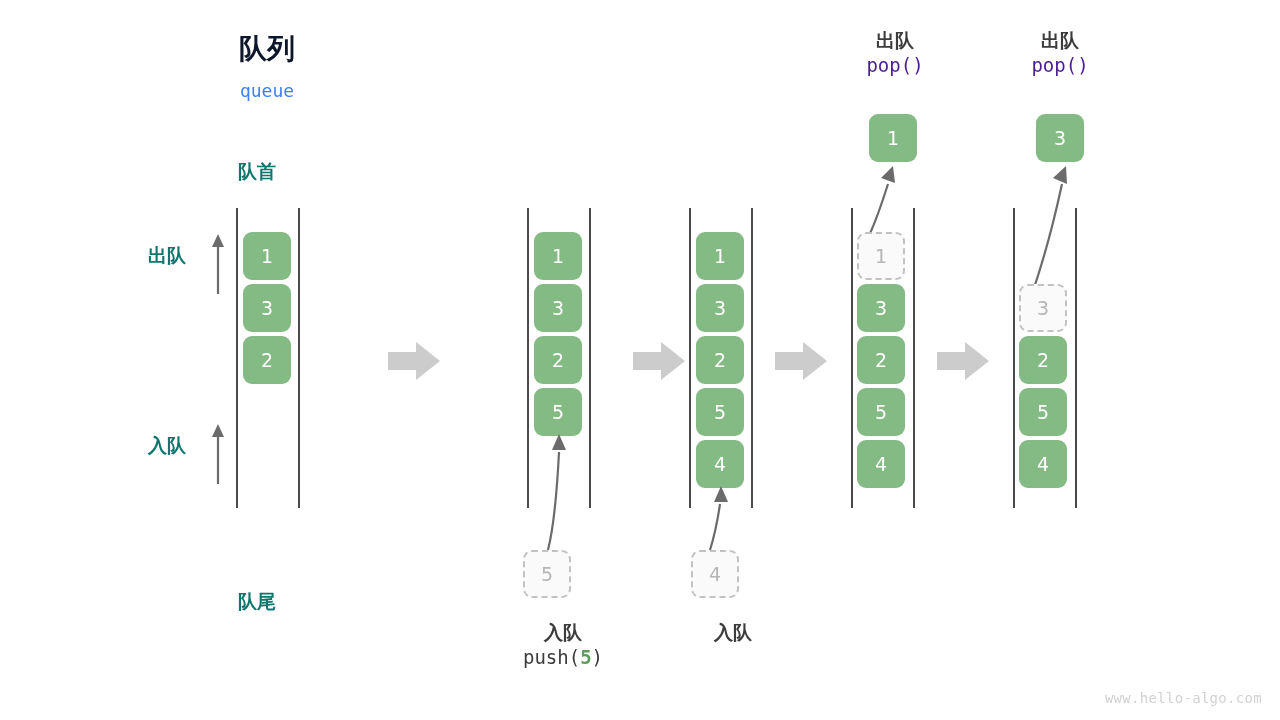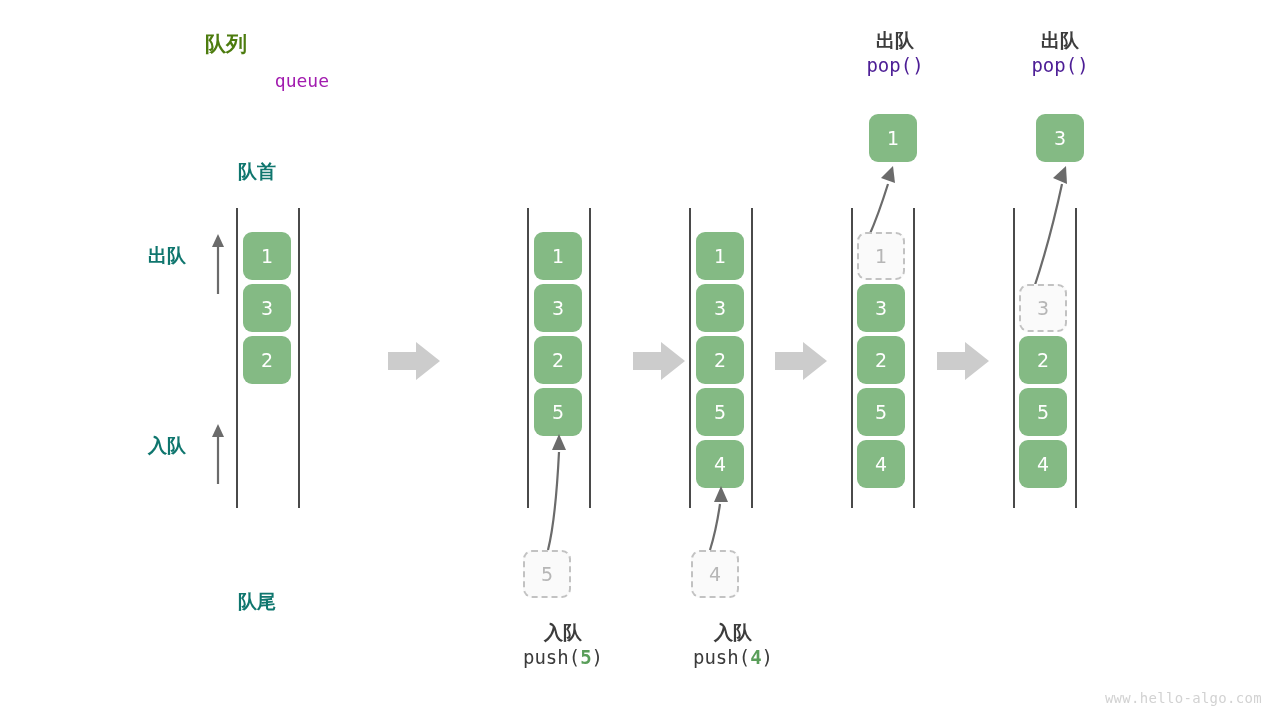--- a/index.html
+++ b/index.html
@@ -28,30 +28,31 @@
     font-family: "DejaVu Sans", "Liberation Sans", sans-serif;
     font-weight: bold;
     font-size: 19px;
     color: #0f766e;
     white-space: nowrap;
     line-height: 1.25;
   }
   .label-title {
     font-family: "DejaVu Sans", "Liberation Sans", sans-serif;
     font-weight: bold;
-    font-size: 21px;
-    color: #4d7c0f;
-    white-space: nowrap;
+    font-size: 28px;
+    color: #0f172a;
+    white-space: nowrap;
+    text-align: center;
   }
   .label-mono {
     font-family: "DejaVu Sans Mono", "Liberation Mono", monospace;
     font-size: 18px;
-    color: #a21caf;
-    white-space: nowrap;
-    text-align: right;
+    color: #3b82f6;
+    white-space: nowrap;
+    text-align: center;
   }
   .op-head {
     text-align: center;
     white-space: nowrap;
   }
   .op-head .cn {
     font-family: "DejaVu Sans", "Liberation Sans", sans-serif;
     font-weight: bold;
     font-size: 19px;
     color: #3c3c3c;
@@ -200,21 +201,20 @@
   <div class="cell solid" style="left:696px; top:440px;">4</div>
 
   <div class="cell ghost" style="left:691px; top:550px;">4</div>
   <svg class="abs" style="left:698px; top:482px;" width="50" height="72">
     <path d="M12,68 C 17,52 20,36 22,22" stroke="#6b6b6b" stroke-width="2.2" fill="none"></path>
     <polygon points="23,4 30,20 16,20" fill="#6b6b6b"></polygon>
   </svg>
 
   <div class="abs op-foot" style="left:633px; top:620px; width:200px;">
     <span class="cn">入队</span>
-    <span class="mono"><span>push(</span><span class="num-green">4</span><span>)</span></span>
   </div>
 
   <svg class="abs" style="left:775px; top:340px;" width="54" height="42">
     <polygon points="0,12 28,12 28,2 52,21 28,40 28,30 0,30" fill="#cccccc"></polygon>
   </svg>
 
   <div class="abs op-head" style="left:825px; top:28px; width:140px;">
     <span class="cn">出队</span>
     <span class="mono">pop()</span>
   </div>

